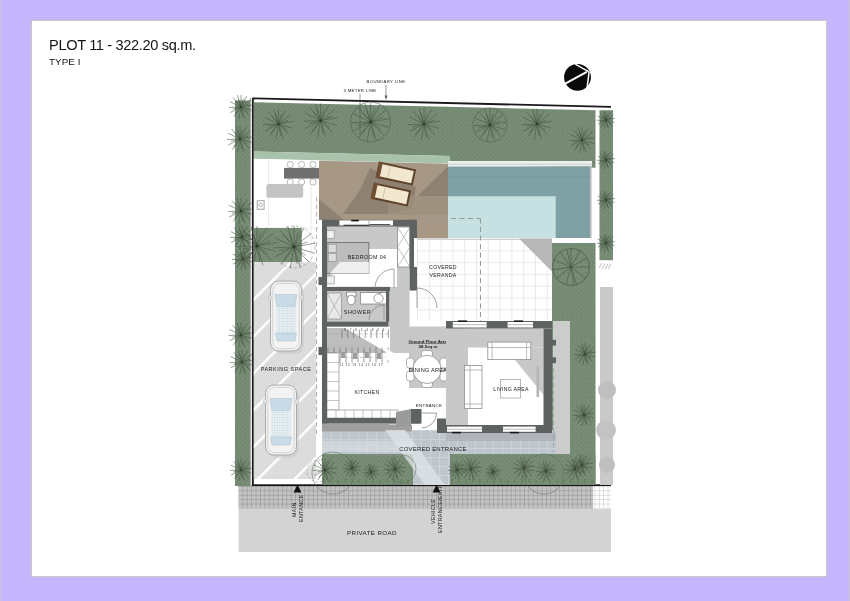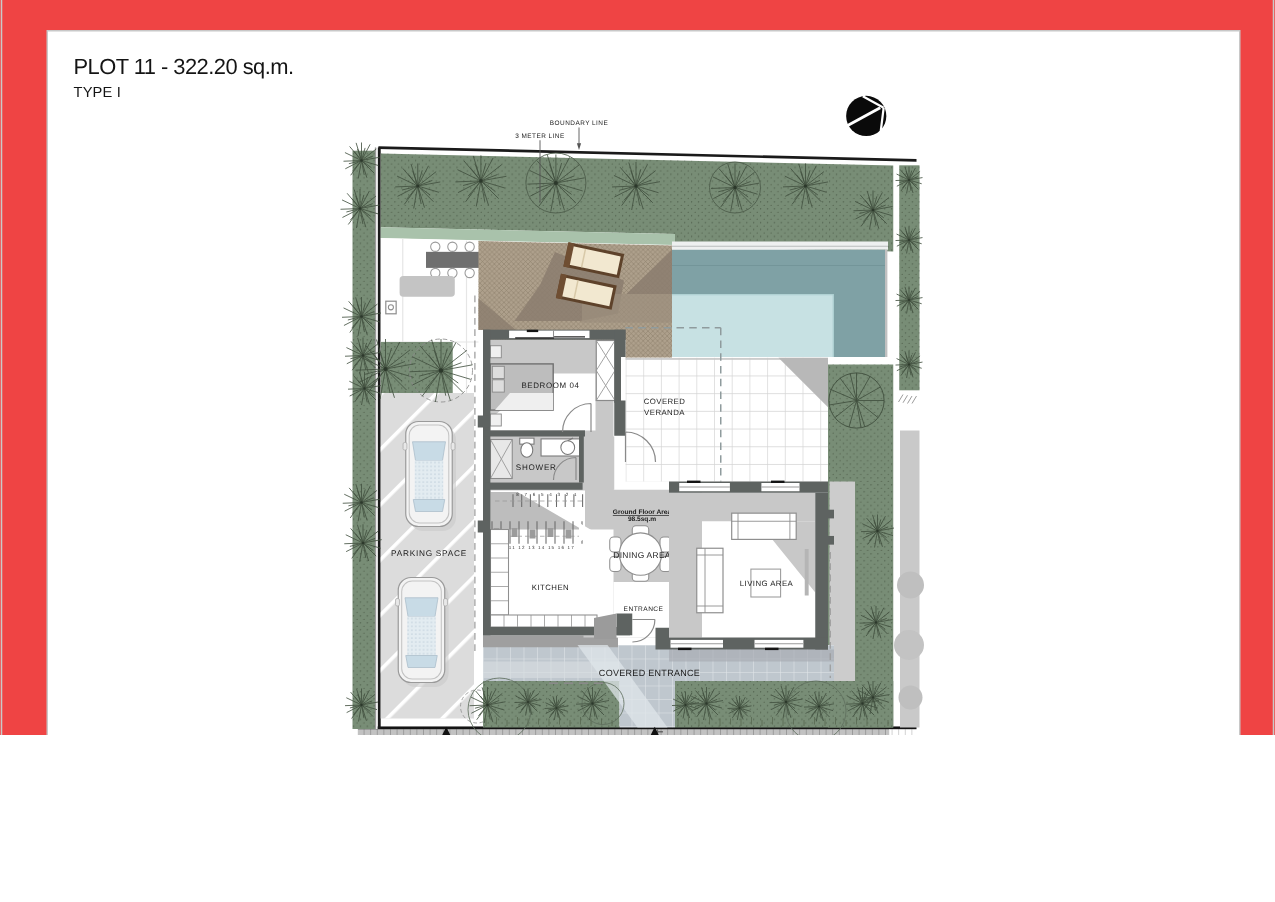--- a/index.html
+++ b/index.html
@@ -1,16 +1,16 @@
 <!DOCTYPE html>
 <html><head>
 <meta charset="utf-8">
 <style>
   html,body{margin:0;padding:0;background:#fff;}
-  .page{position:relative;width:850px;height:490px;background:#ef4444;overflow:hidden;
+  .page{position:relative;width:850px;height:601px;background:#c4b5fd;overflow:hidden;
         font-family:"Liberation Sans", sans-serif;}
   svg{display:block}
 </style>
 </head>
 <body>
 <div class="page">
 <svg width="850" height="601" viewBox="0 0 850 601" font-family="Liberation Sans, sans-serif">
 <defs>
 
   <pattern id="stip" width="4.6" height="4.6" patternUnits="userSpaceOnUse">

